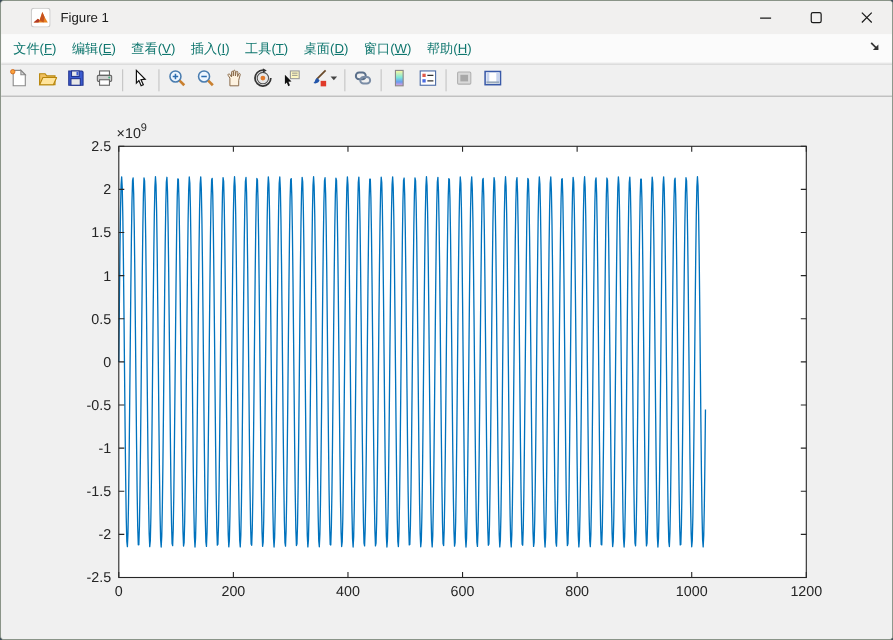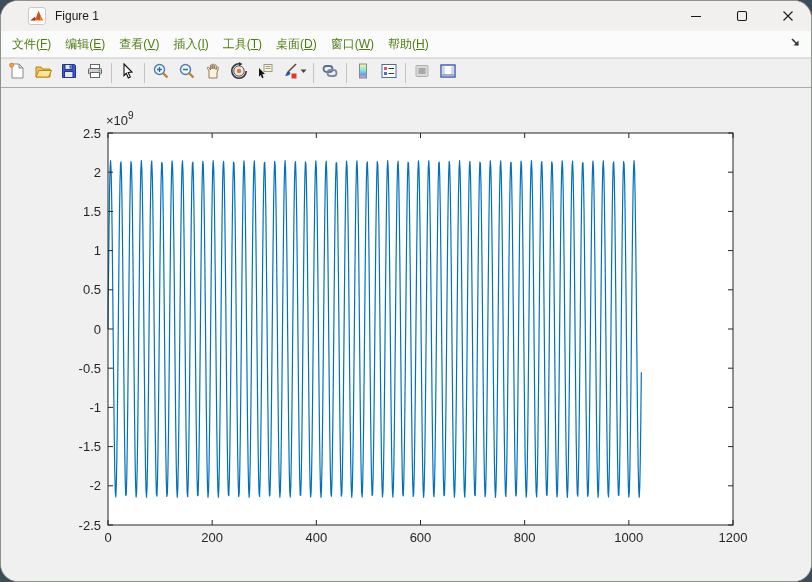--- a/index.html
+++ b/index.html
@@ -1,29 +1,29 @@
 <!DOCTYPE html>
 <html><head>
 <meta charset="utf-8">
 <style>
   html,body{margin:0;padding:0;background:#3d4c5a;font-family:"Liberation Sans",sans-serif;}
   #stage{position:relative;width:812px;height:582px;overflow:hidden;}
-  #window{position:absolute;inset:0;background:#f0f0f0;border:1px solid #8a9488;border-radius:18px;overflow:hidden;box-sizing:border-box;}
+  #window{position:absolute;inset:0;background:#f0f0f0;border:1px solid #8a9488;border-radius:4px;overflow:hidden;box-sizing:border-box;}
 
   
   #titlebar{height:30px;background:#f1f0ef;display:flex;align-items:center;}
   #app-icon{width:18px;height:18px;margin-left:27px;margin-right:9px;flex:0 0 auto;}
   #window-title{font-size:12px;color:#1a1a1a;}
   #titlebar-spacer{flex:1;}
   .win-btn{width:46px;height:30px;display:flex;align-items:center;justify-content:center;background:transparent;border:none;}
   .win-btn svg{display:block;}
 
   
   #menubar{height:26px;background:#fbfbfb;border-bottom:1px solid #e2e2e2;display:flex;align-items:center;padding-left:4px;position:relative;}
-  .menu-item{font-size:12px;color:#4d7c0f;padding:4px 7px;white-space:nowrap;}
+  .menu-item{font-size:12px;color:#0f766e;padding:4px 7px;white-space:nowrap;}
   .menu-item u{text-decoration:underline;}
   #dock-arrow{position:absolute;right:8px;top:5px;width:14px;height:14px;}
 
   
   #toolbar{height:28px;background:#f0f0f0;border-top:1px solid #dadada;border-bottom:1px solid #a9a9a9;display:flex;align-items:center;padding-left:3px;}
   .tb-btn{width:26px;height:24px;display:flex;align-items:center;justify-content:center;}
   .tb-btn.wide{width:32px;}
   .tb-sep{width:1px;height:20px;background:#c3c3c3;margin:0 3px;}
 
   

